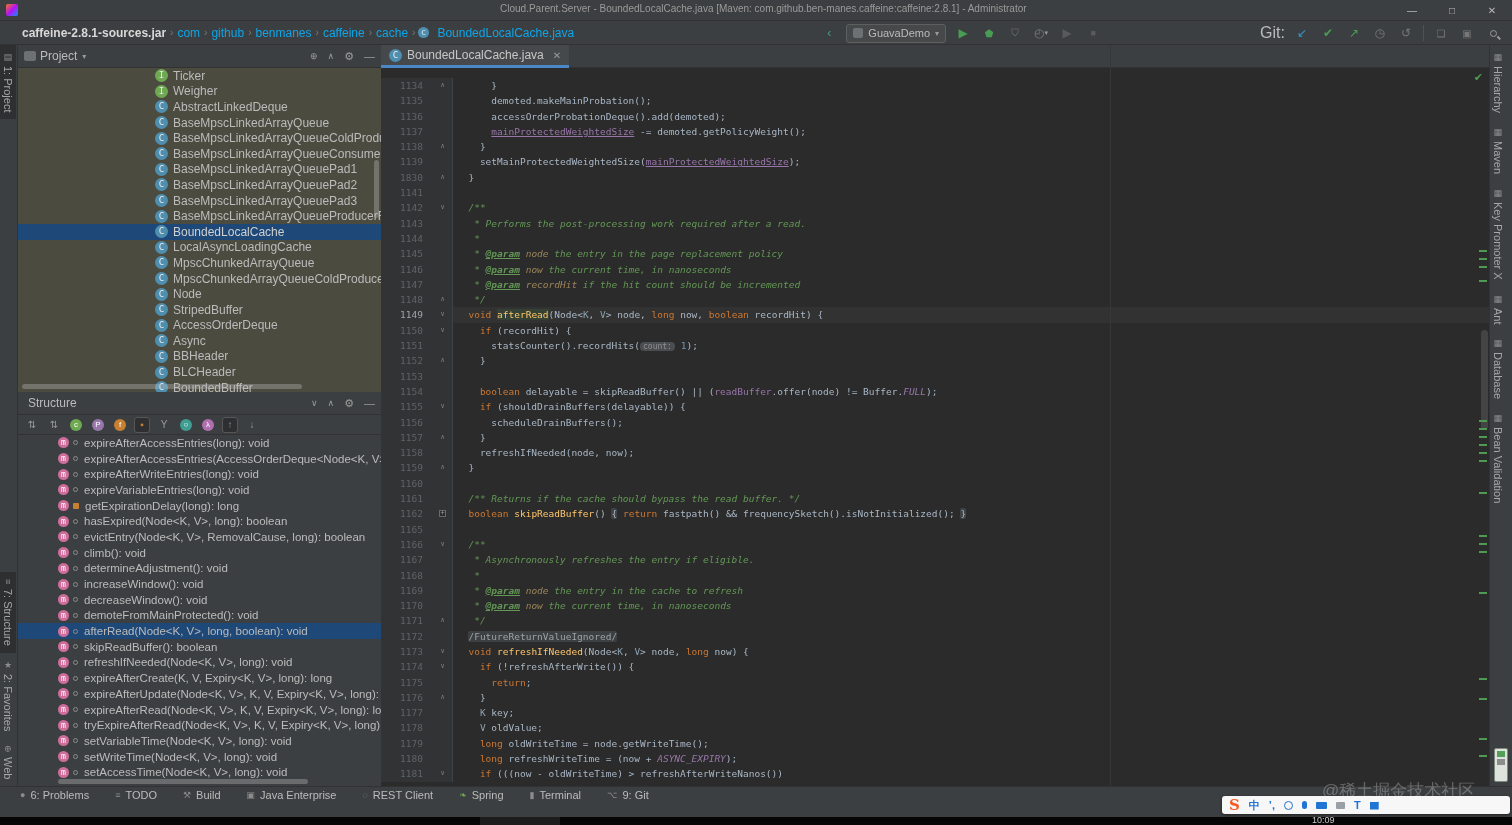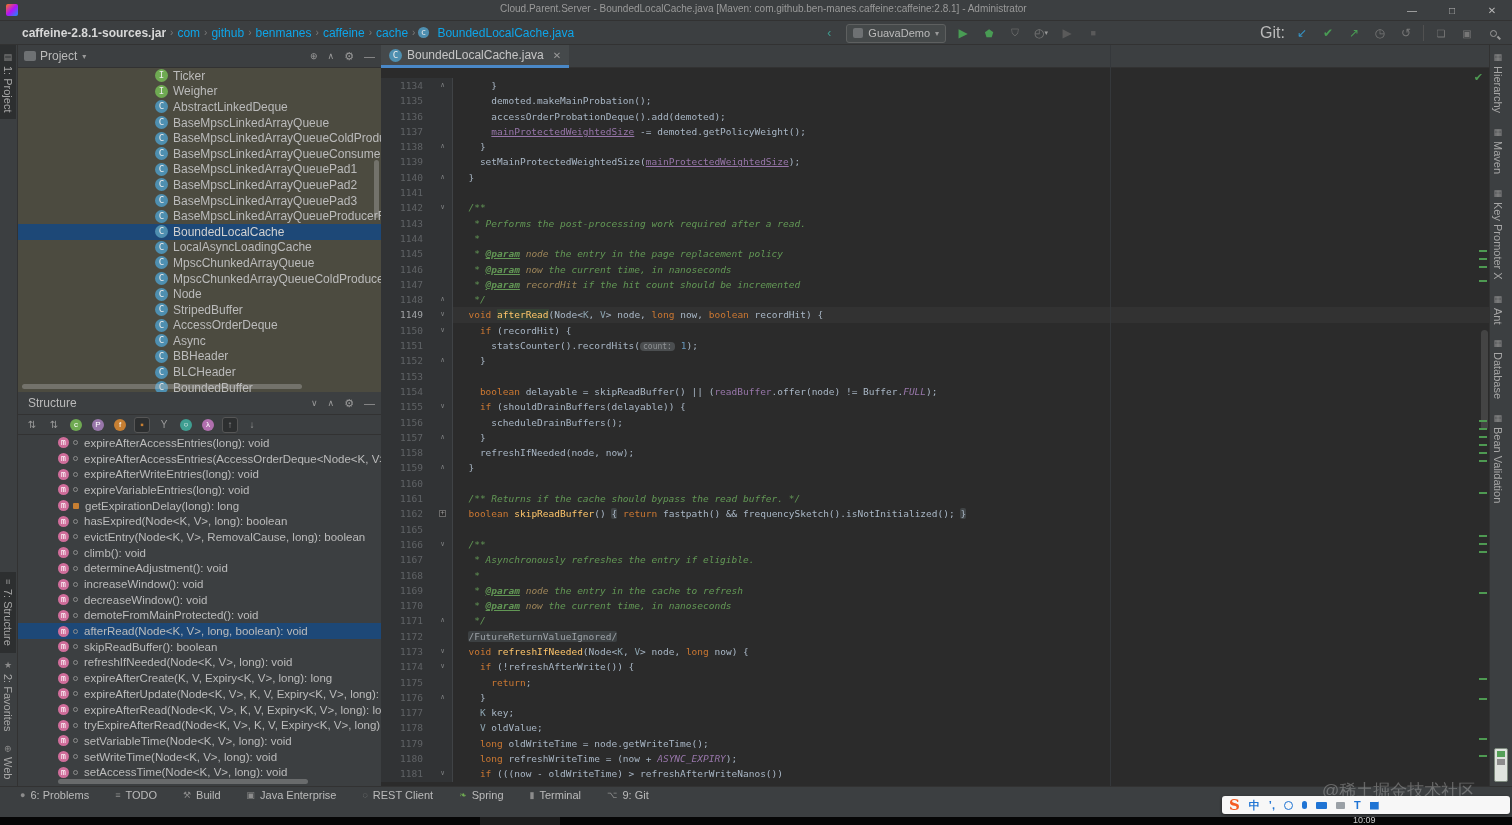--- a/index.html
+++ b/index.html
@@ -111,21 +111,21 @@
   .stripe-mark{position:absolute;right:2px;width:8px;height:2px;background:#4e9a52;}
 
   
   #toolwin-bar{left:0;top:786px;width:1512px;height:16px;background:#3c3f41;border-top:1px solid #323232;
                display:flex;align-items:center;gap:26px;padding-left:20px;font-size:11px;color:#bbbbbb;}
   .tw-item{display:flex;align-items:center;gap:5px;}
   #statusbar{left:0;top:802px;width:1512px;height:15px;background:#3c3f41;display:flex;align-items:center;
              font-size:11px;color:#b8b8b8;padding:0 8px;}
   #status-right{margin-left:auto;display:flex;align-items:center;gap:14px;margin-right:40px;color:#a8a8a8;}
   #taskbar-strip{left:0;top:817px;width:1512px;height:8px;background:#060606;color:#c9c9c9;font-size:9px;}
-  #taskbar-clock{position:absolute;left:1353px;top:-2px;}
+  #taskbar-clock{position:absolute;left:1312px;top:-2px;}
   #taskbar-seg{position:absolute;left:480px;top:0;width:80px;height:8px;background:#1d1d1d;}
 
   
   #watermark{left:1322px;top:779px;font-size:17px;color:rgba(210,210,210,.35);z-index:5;}
   #ime-bar{left:1222px;top:796px;width:288px;height:18px;background:#f7f7f7;border-radius:3px;z-index:6;
            display:flex;align-items:center;gap:9px;padding:0 7px;box-shadow:0 1px 3px rgba(0,0,0,.5);}
   #ime-logo{color:#f55b23;font-weight:bold;font-size:15px;font-family:"DejaVu Serif",serif;}
   .ime-ico{color:#1f74d4;font-size:11px;font-weight:bold;}
   .ime-shape{display:inline-block;background:#1f74d4;}
   #ime-mic{width:5px;height:8px;border-radius:3px;}
@@ -544,21 +544,21 @@
           <div class="ln">1138</div>
           <div class="fold-col">∧</div>
           <div class="code-cell"><span class="tk-d">    }</span></div>
         </div>
         <div class="code-row">
           <div class="ln">1139</div>
           <div class="fold-col"></div>
           <div class="code-cell"><span class="tk-d">    setMainProtectedWeightedSize(</span><span class="tk-fu">mainProtectedWeightedSize</span><span class="tk-d">);</span></div>
         </div>
         <div class="code-row">
-          <div class="ln">1140</div>
+          <div class="ln">1830</div>
           <div class="fold-col">∧</div>
           <div class="code-cell"><span class="tk-d">  }</span></div>
         </div>
         <div class="code-row">
           <div class="ln">1141</div>
           <div class="fold-col"></div>
           <div class="code-cell"></div>
         </div>
         <div class="code-row">
           <div class="ln">1142</div>

